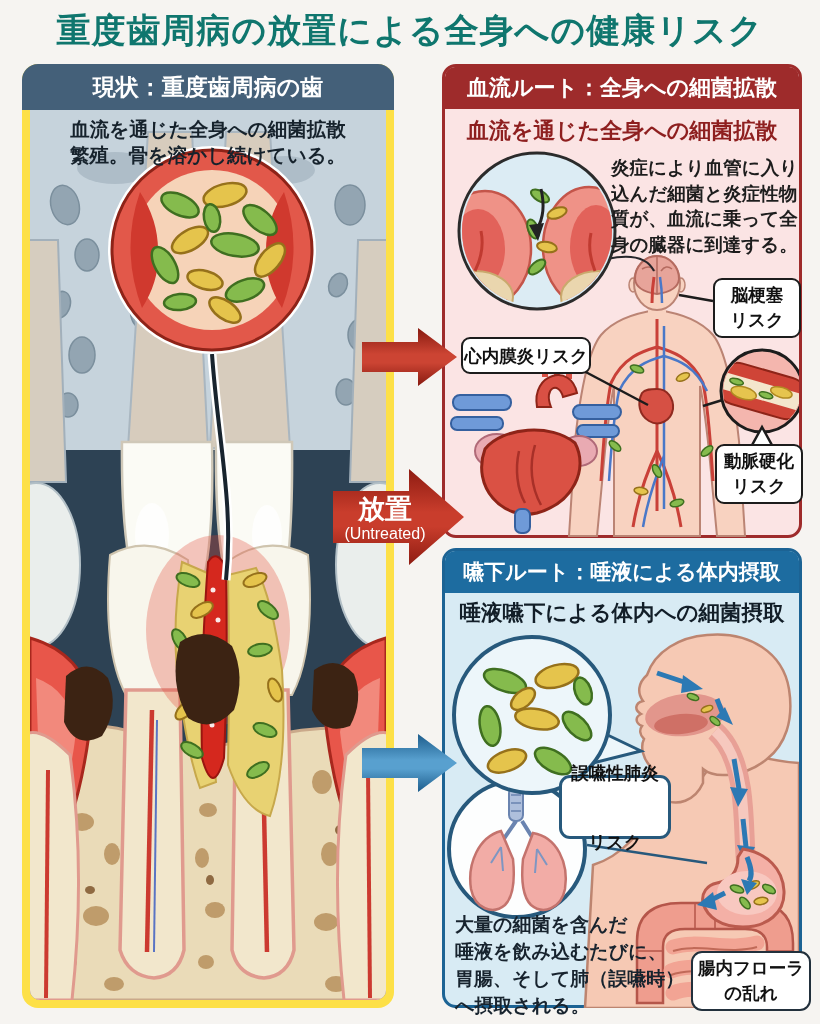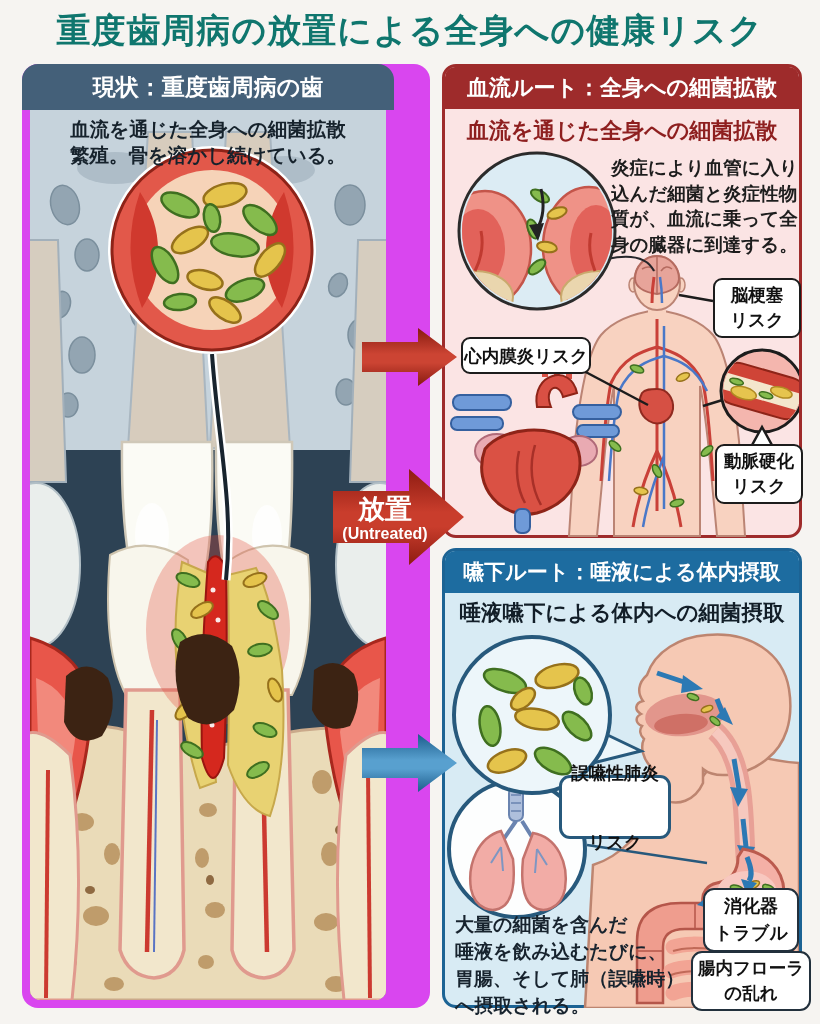--- a/index.html
+++ b/index.html
@@ -2,38 +2,38 @@
 <html><head>
 <meta charset="utf-8">
 <style>
   html,body{margin:0;padding:0;background:#e9e7e4;}
   #page{position:relative;width:820px;height:1024px;background:#f6f4f1;overflow:hidden;
         font-family:"Liberation Sans","DejaVu Sans",sans-serif;}
   #title{position:absolute;top:8px;left:0;width:820px;text-align:center;
          font-size:34px;font-weight:800;color:#0f766e;letter-spacing:1px;}
   
   .panel-left{position:absolute;left:22px;top:64px;width:372px;height:944px;
-              background:#d946ef;border-radius:16px;padding-left:36px;}
+              background:#fde047;border-radius:16px;}
   .ph{box-sizing:border-box;text-align:center;color:#fff;font-weight:700;white-space:nowrap;}
   .ph-left{position:absolute;top:0;left:0;width:372px;height:46px;line-height:46px;
            font-size:23px;background:#446079;border-radius:16px 16px 0 0;}
   .lsvg{position:absolute;left:8px;top:46px;width:356px;height:890px;
         border-radius:0 0 10px 10px;display:block;}
   .ldesc{position:absolute;left:31px;top:52px;width:310px;text-align:center;
          font-size:19.5px;line-height:26px;font-weight:700;color:#16222c;}
   
   .arrow{position:absolute;z-index:6;}
   .arrow svg{display:block;}
   .arrow-top{left:362px;top:327px;width:96px;height:60px;}
   .arrow-bottom{left:362px;top:733px;width:96px;height:60px;}
   .arrow-untreated{left:333px;top:461px;width:132px;height:112px;}
   .unt-ja{position:absolute;left:0;top:30px;width:104px;text-align:center;
           color:#fff;font-size:27px;font-weight:800;}
   .unt-en{position:absolute;left:0;top:64px;width:104px;text-align:center;
-          color:#fff;font-size:16px;font-weight:700;}
+          color:#fff;font-size:16px;font-weight:400;}
   
   .panel{position:absolute;left:442px;width:360px;box-sizing:border-box;border-radius:14px;}
   .blood{top:64px;height:474px;background:#fbe4e4;border:3px solid #9e2b2b;}
   .swallow{top:548px;height:460px;background:#d8ebf4;border:3px solid #1c6394;}
   .ph-blood{position:absolute;top:0;left:0;width:354px;height:42px;line-height:42px;
             font-size:22px;background:#9e2b2b;border-radius:10px 10px 0 0;}
   .ph-swallow{position:absolute;top:0;left:0;width:354px;height:42px;line-height:42px;
               font-size:21px;background:#1d6ca0;border-radius:10px 10px 0 0;}
   .sub{position:absolute;top:44px;left:0;width:354px;text-align:center;font-weight:800;white-space:nowrap;}
   .sub-blood{font-size:22px;color:#8e1f1f;line-height:40px;}
@@ -473,24 +473,20 @@
           <ellipse cx="138" cy="60" rx="14" ry="8" transform="rotate(70 138 60)" fill="#85bb4d" stroke="#3f6f20"></ellipse>
           <ellipse cx="78" cy="68" rx="14" ry="8" transform="rotate(-40 78 68)" fill="#e5c44c" stroke="#96711b"></ellipse>
         </g>
       </g>
     </svg>
 
     <div class="label lb-asp">
       <div>誤嚥性肺炎</div>
       <div>リスク</div>
     </div>
-    <div class="label lb-dig">
-      <div>消化器</div>
-      <div>トラブル</div>
-    </div>
     <div class="label lb-flora">
       <div>腸内フローラ</div>
       <div>の乱れ</div>
     </div>
 
     <div class="desc desc-swallow">
       <div>大量の細菌を含んだ</div>
       <div>唾液を飲み込むたびに、</div>
       <div>胃腸、そして肺（誤嚥時）</div>
       <div>へ摂取される。</div>

